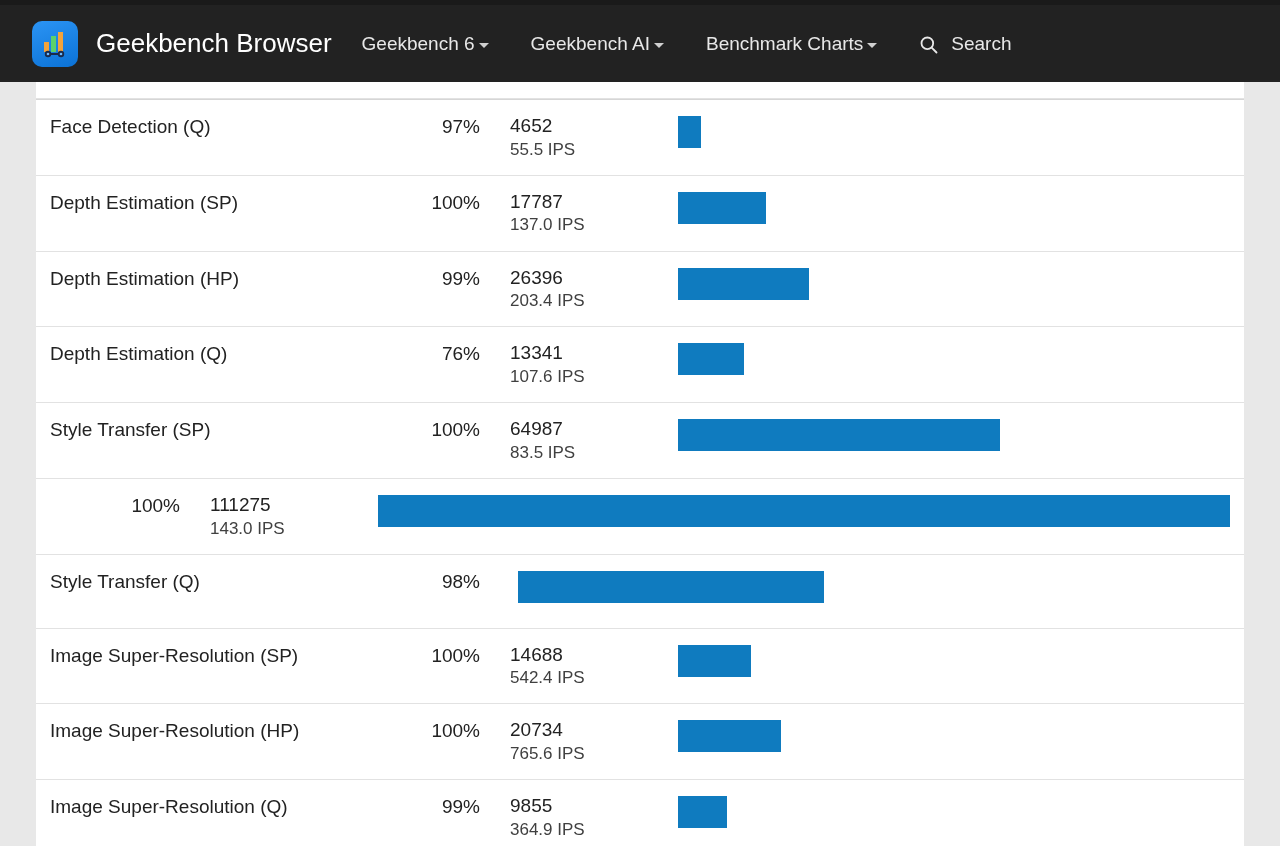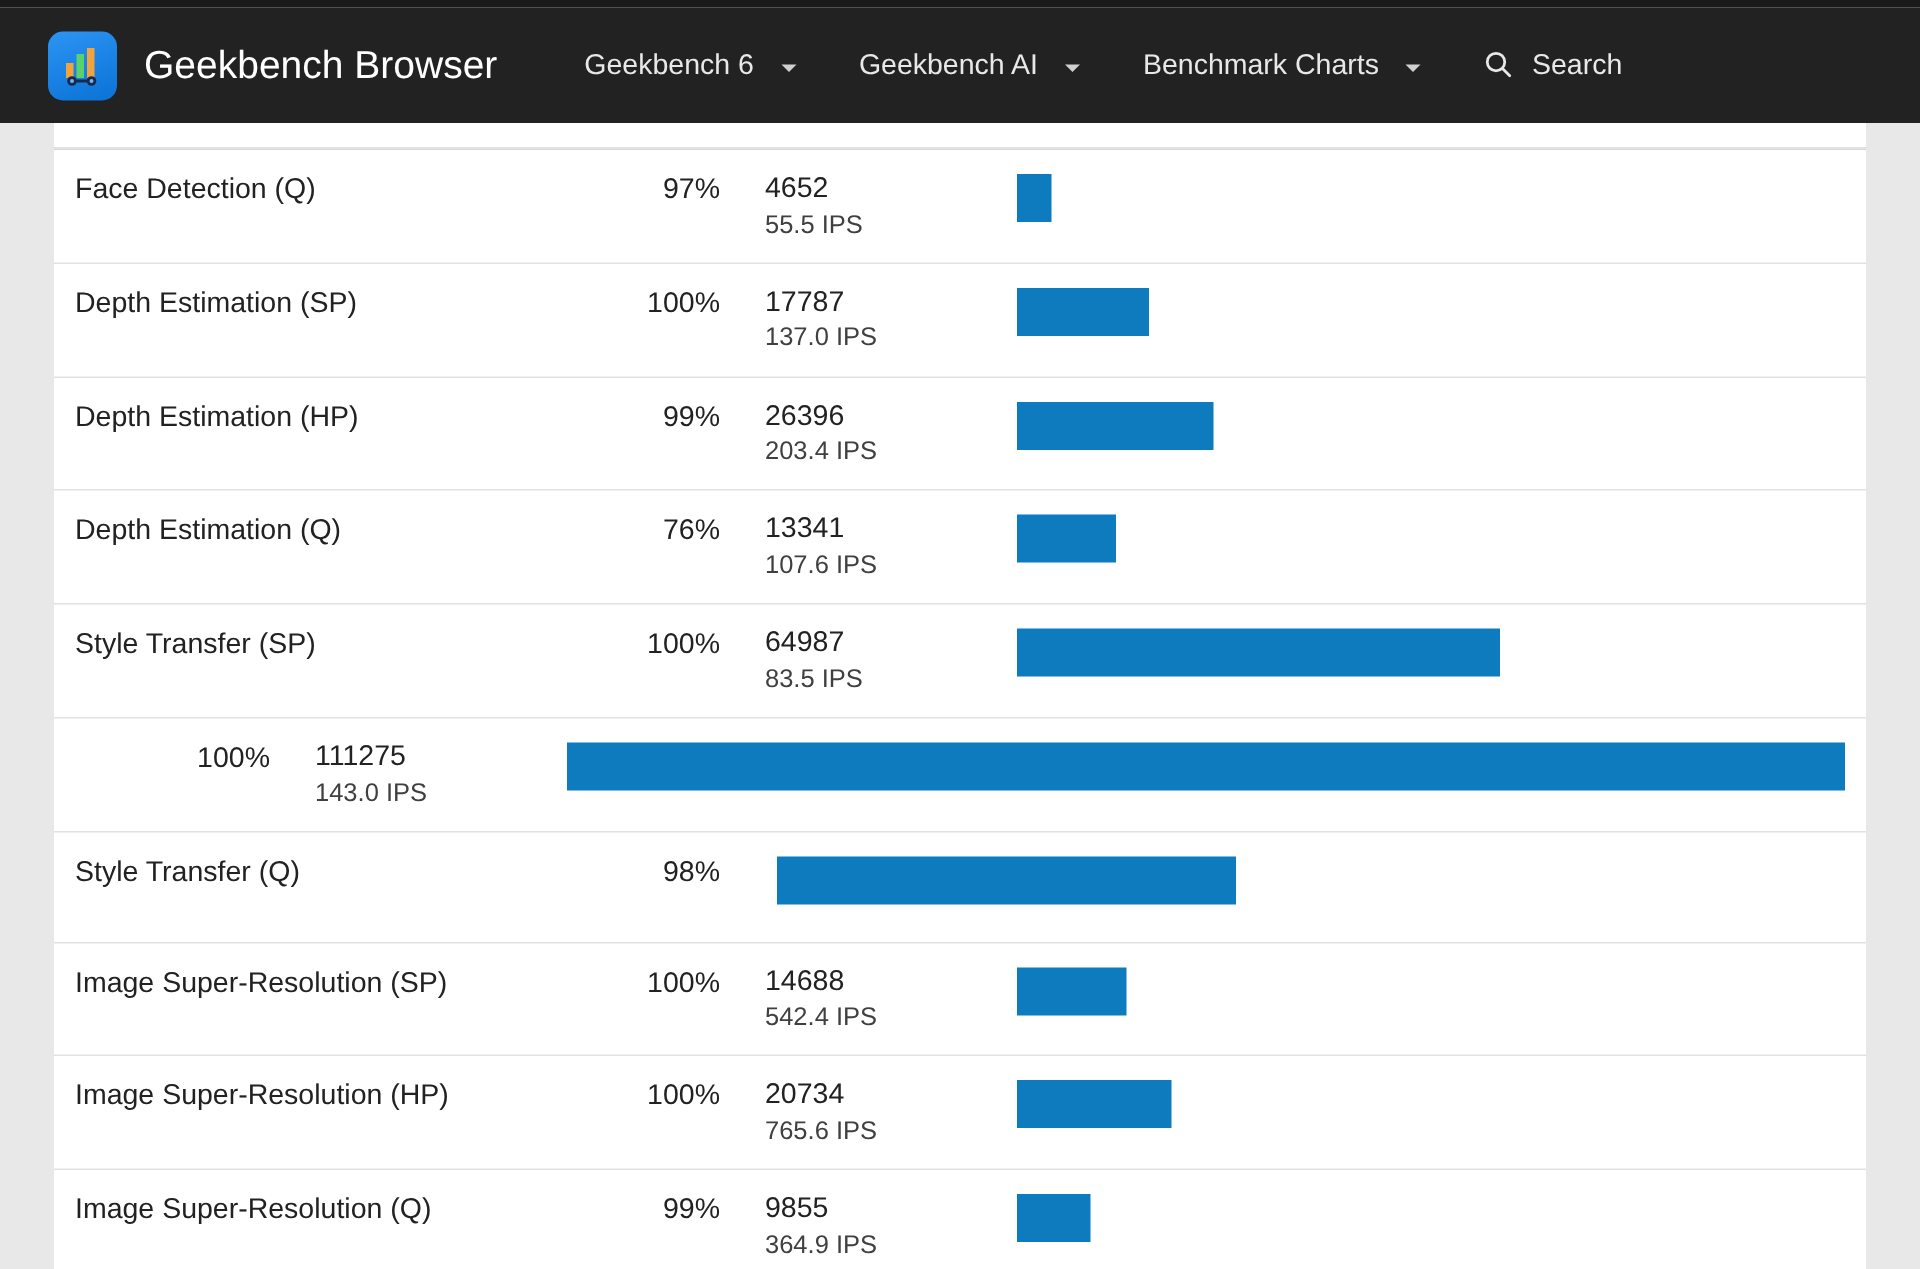--- a/index.html
+++ b/index.html
@@ -38,44 +38,43 @@
     }
     .logo-inner {
       width: 32px;
       height: 32px;
       position: relative;
     }
     .brand-title {
       color: #ffffff;
       font-size: 26px;
       font-weight: 500;
-      margin-right: 28px;
     }
     .nav-item {
       color: #e8e8e8;
       font-size: 19px;
       font-weight: 400;
       display: flex;
       align-items: center;
-      gap: 18px;
+      gap: 4px;
       cursor: pointer;
       padding: 0 12px;
       justify-content: center;
     }
     .caret {
       width: 0;
       height: 0;
       border-left: 5px solid transparent;
       border-right: 5px solid transparent;
       border-top: 5px solid #d0d0d0;
       margin-top: 3px;
     }
     .search-group {
       display: flex;
-      align-items: flex-start;
+      align-items: flex-end;
       gap: 12px;
       cursor: pointer;
       padding-left: 12px;
     }
     .search-icon-svg {
       width: 20px;
       height: 20px;
     }
     .search-text {
       color: #e8e8e8;

